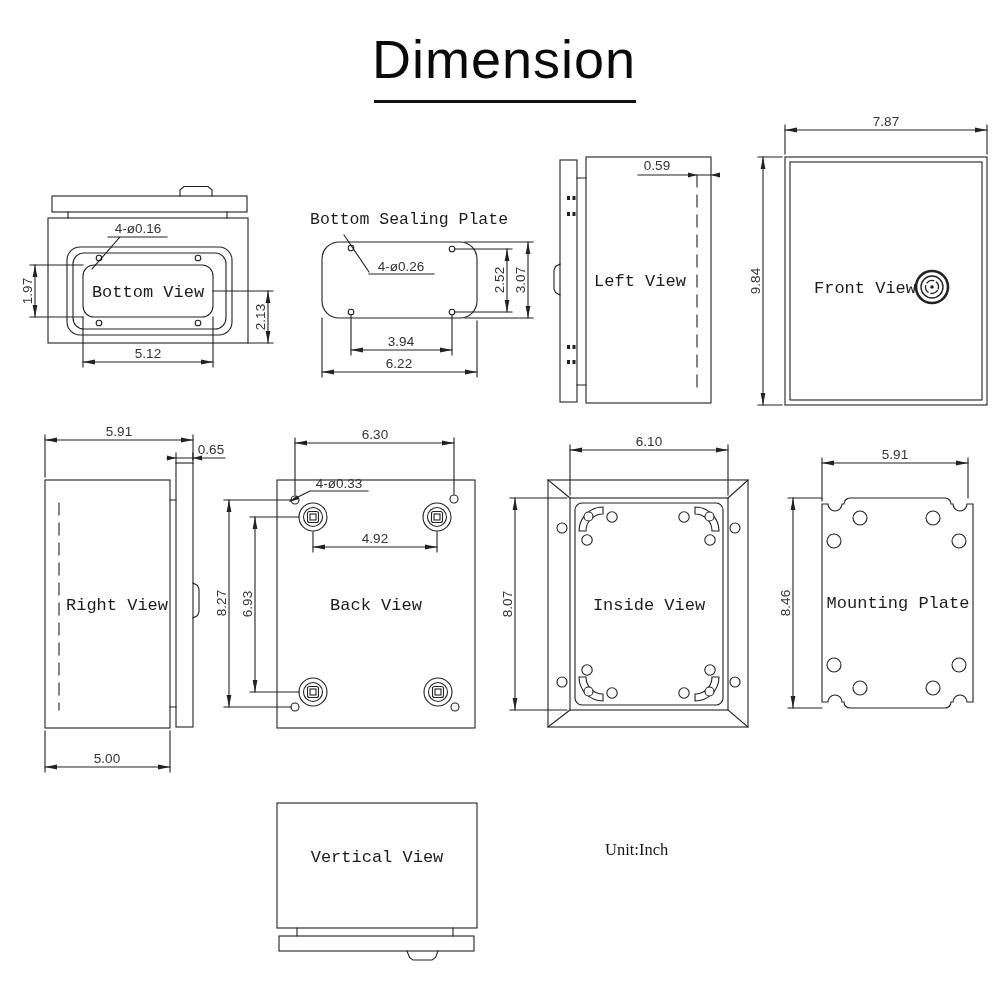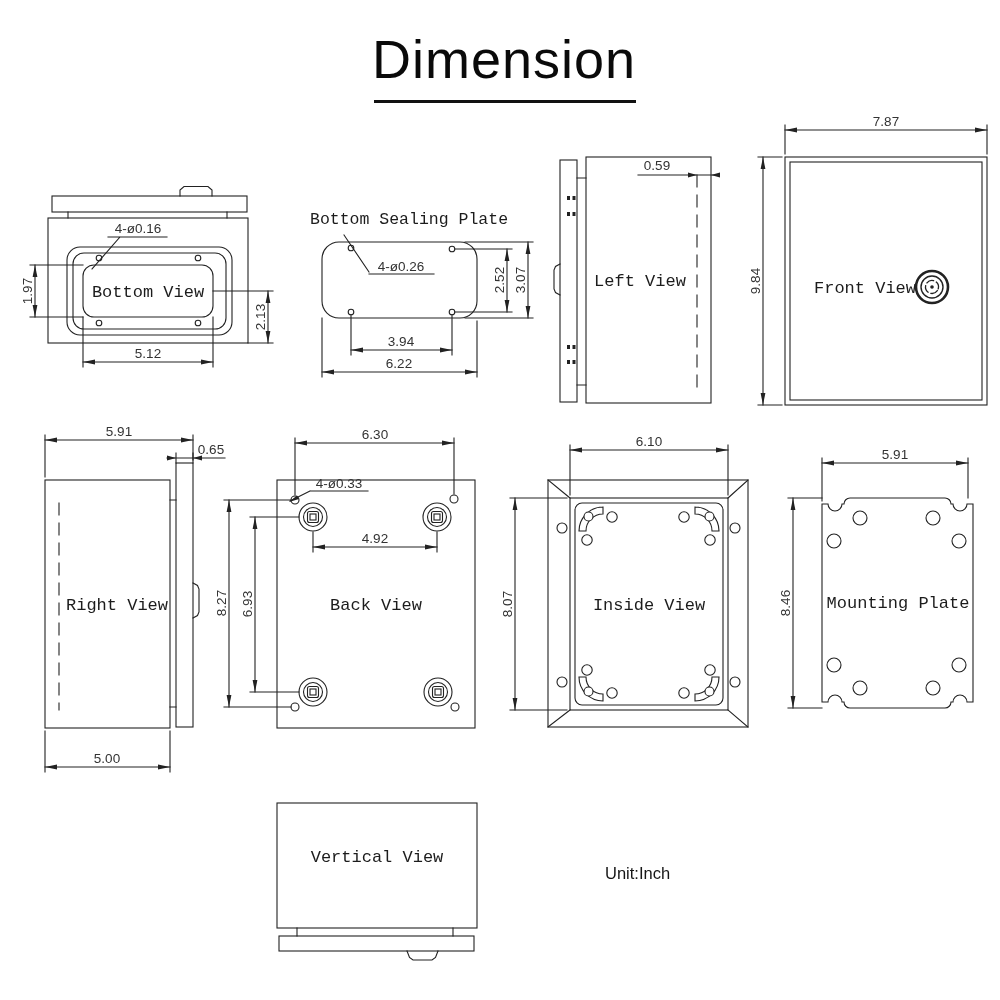--- a/index.html
+++ b/index.html
@@ -14,21 +14,21 @@
   .dash{stroke-dasharray:12 8;}
   .hole{fill:#fff;stroke:#222;stroke-width:1.1;}
   .blk{fill:#222;stroke:none;}
   .arr{fill:#222;stroke:none;}
   .dim{font-family:"Liberation Sans",sans-serif;font-size:13.5px;fill:#333;
        text-anchor:middle;stroke:none;}
   .vlabel{font-family:"Liberation Mono",monospace;font-size:17px;fill:#1c1c1c;
           text-anchor:middle;stroke:none;}
   .vlabel-s{font-family:"Liberation Mono",monospace;font-size:16.5px;fill:#1c1c1c;
             text-anchor:start;stroke:none;}
-  .notes{position:absolute;left:605px;top:860px;font-family:Liberation Sans, sans-serif;
+  .notes{position:absolute;left:605px;top:836px;font-family:Liberation Serif, serif;
          font-size:16.5px;color:#161616;line-height:27px;white-space:nowrap;}
 </style>
 </head>
 <body>
 
 <div class="canvas">
 
   <h1 class="page-title">Dimension</h1>
   <div class="title-underline"></div>
 

